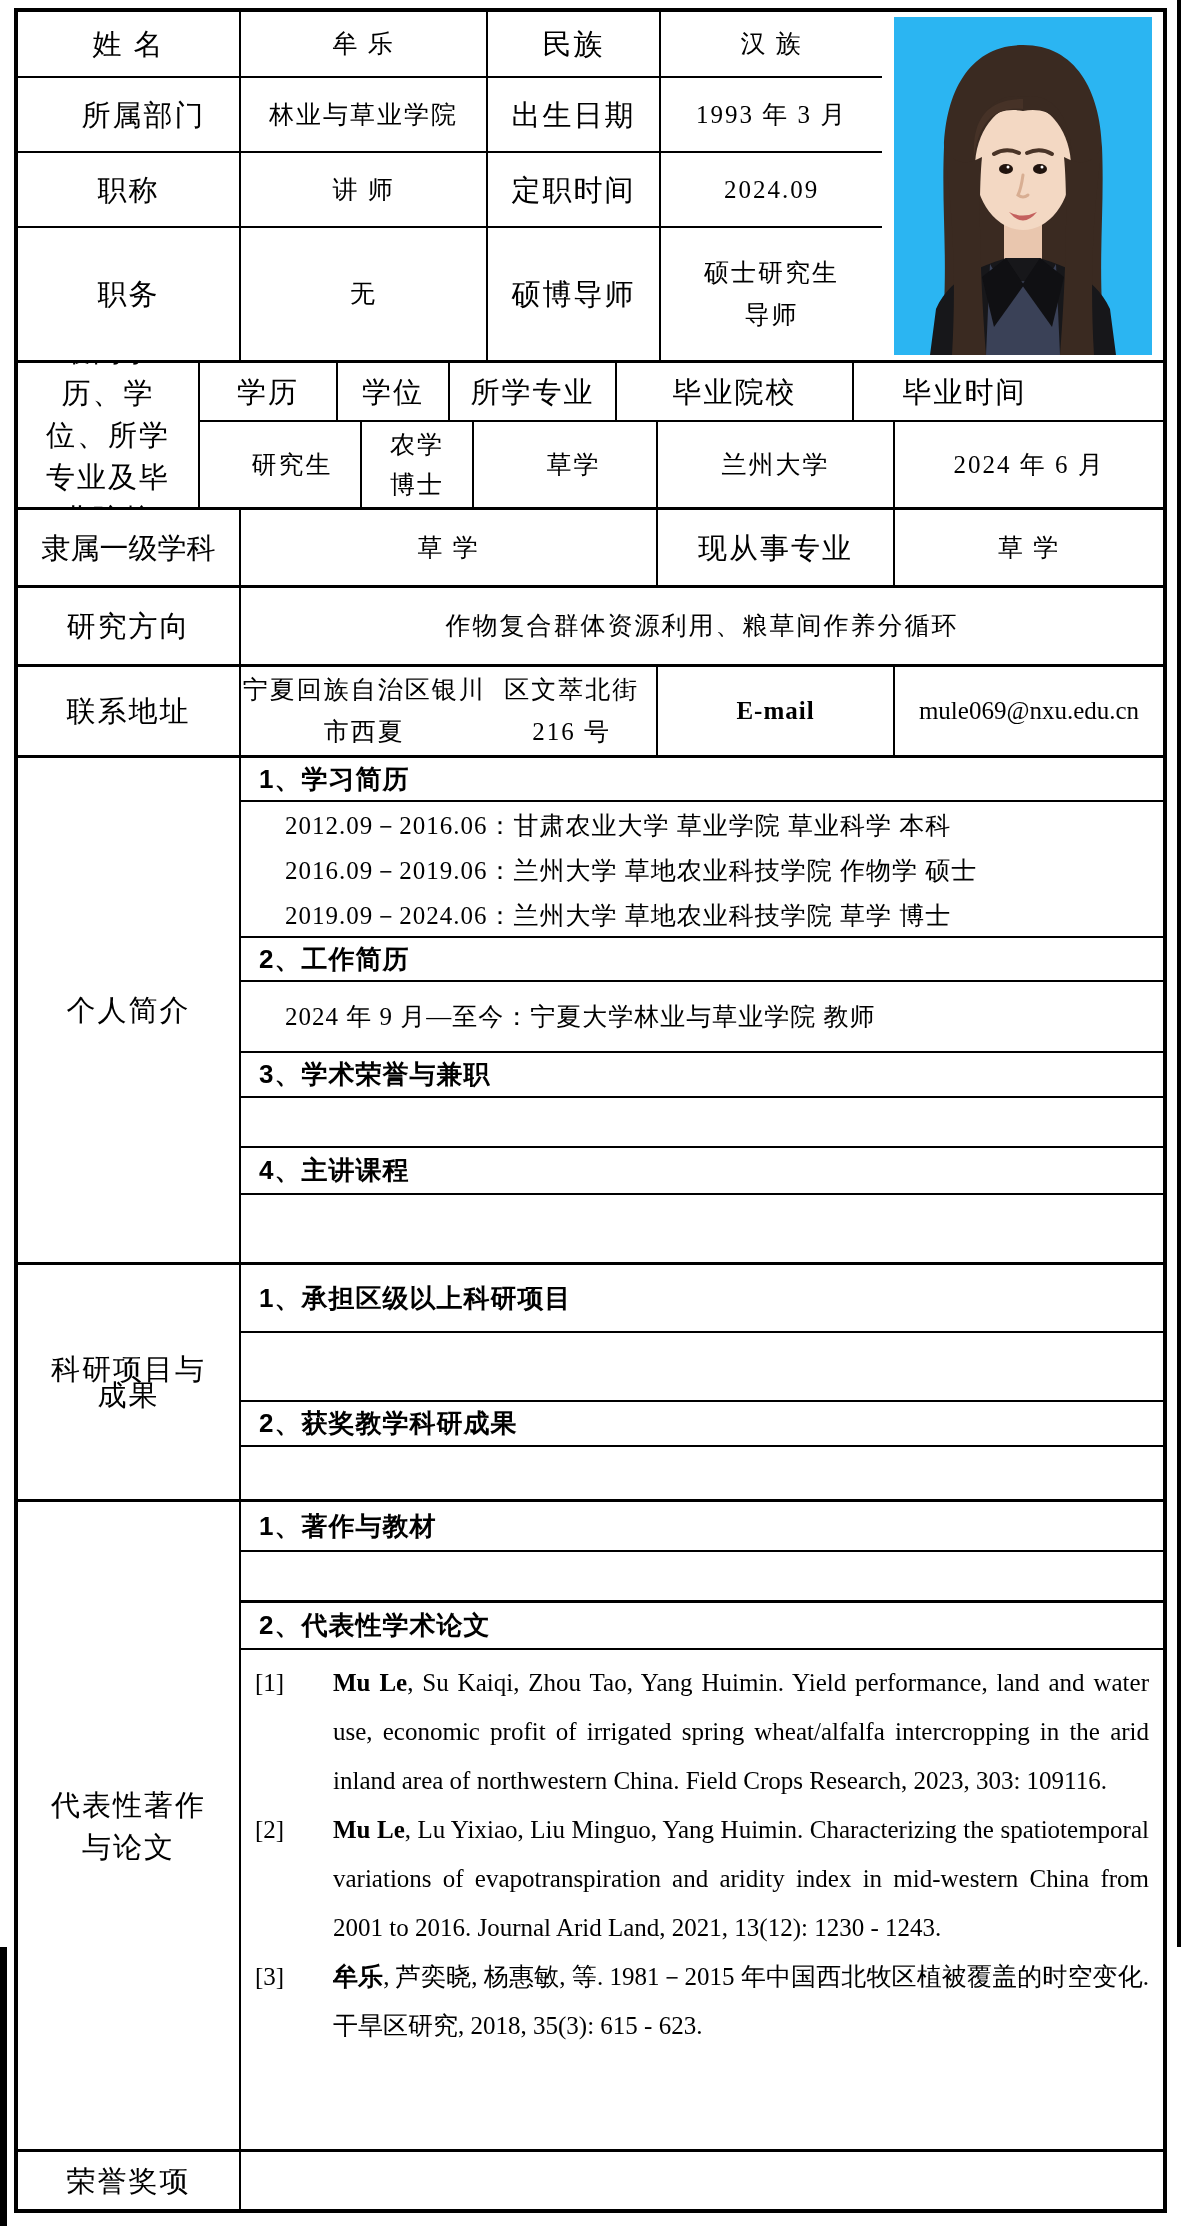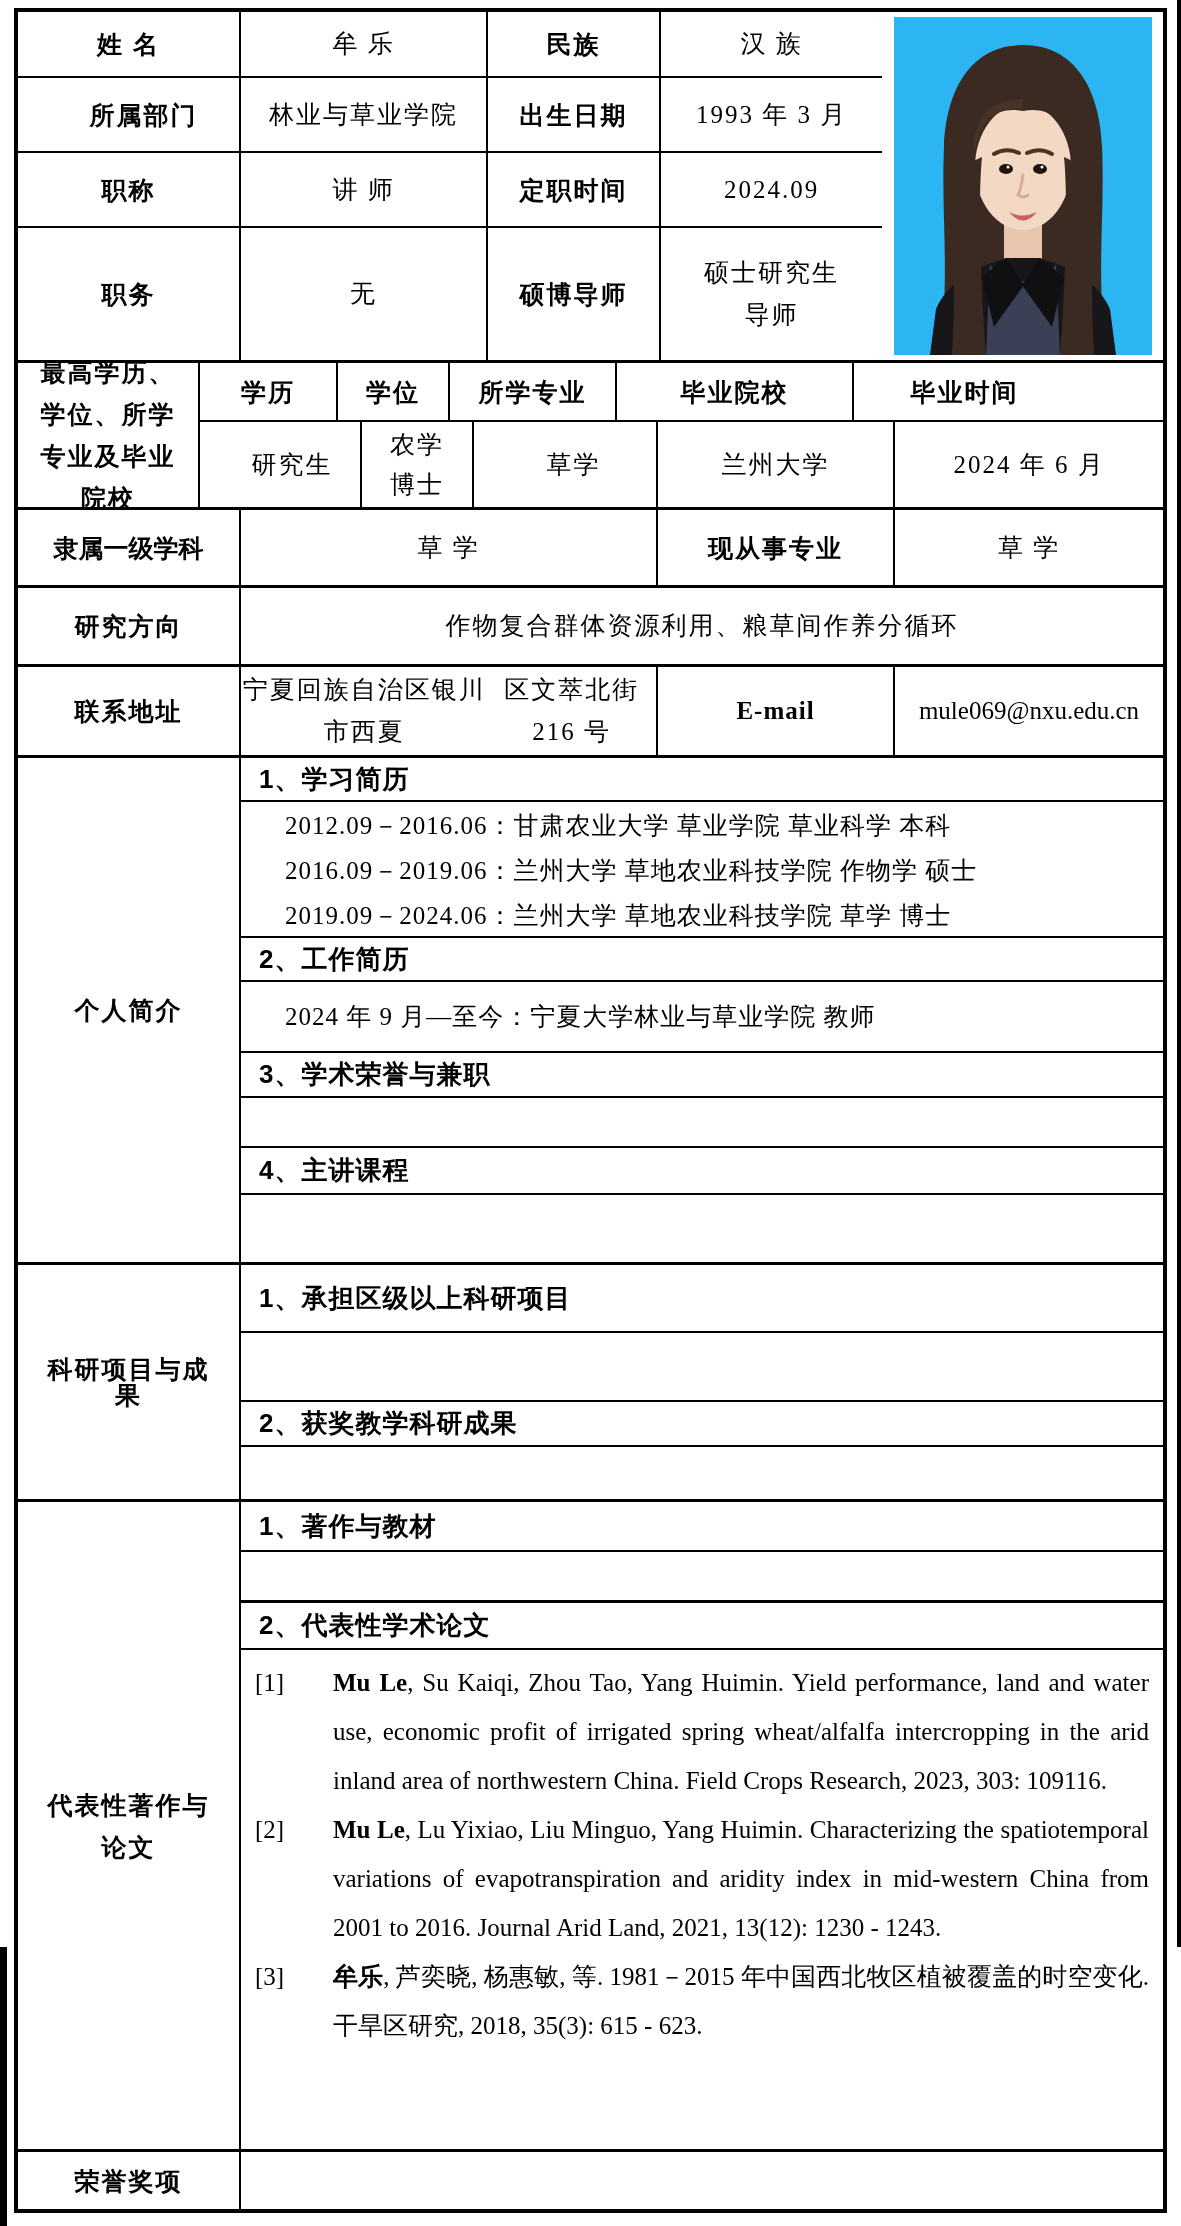--- a/index.html
+++ b/index.html
@@ -6,22 +6,22 @@
   .canvas{position:relative;width:1181px;height:2226px;background:#ffffff;
           font-family:"Liberation Serif","DejaVu Serif",serif;color:#000;}
   .sheet{position:absolute;left:14px;top:8px;width:1153px;height:2205px;
          box-sizing:border-box;border:4px solid #000;background:#fff;}
   .row{display:flex;box-sizing:border-box;}
   .cell{box-sizing:border-box;display:flex;align-items:center;justify-content:center;
         text-align:center;overflow:hidden;}
   .br{border-right:2px solid #000;}
   .bb{border-bottom:2px solid #000;}
   .bb3{border-bottom:3px solid #000;}
-  .lbl{font-family:"Liberation Sans","DejaVu Sans",sans-serif;font-weight:700;
-       font-size:25px;letter-spacing:2px;line-height:40px;}
+  .lbl{font-family:"Liberation Sans","DejaVu Sans",sans-serif;font-weight:400;
+       font-size:29px;letter-spacing:2px;line-height:40px;}
   .val{font-size:25px;letter-spacing:2px;line-height:42px;}
   .serifb{font-weight:700;font-size:25px;letter-spacing:1px;}
   .narrow135{max-width:138px;}
   .narrow60{max-width:64px;line-height:40px;}
   .seccol{display:flex;flex-direction:column;box-sizing:border-box;flex:1;}
   .subrow{box-sizing:border-box;display:flex;align-items:center;}
   .sectitle{font-family:"Liberation Sans","DejaVu Sans",sans-serif;font-weight:700;
             font-size:26px;padding-left:18px;letter-spacing:1px;}
   .lines{display:block;text-align:left;font-size:25px;line-height:45px;
          padding:1px 28px 0 44px;letter-spacing:1px;}

